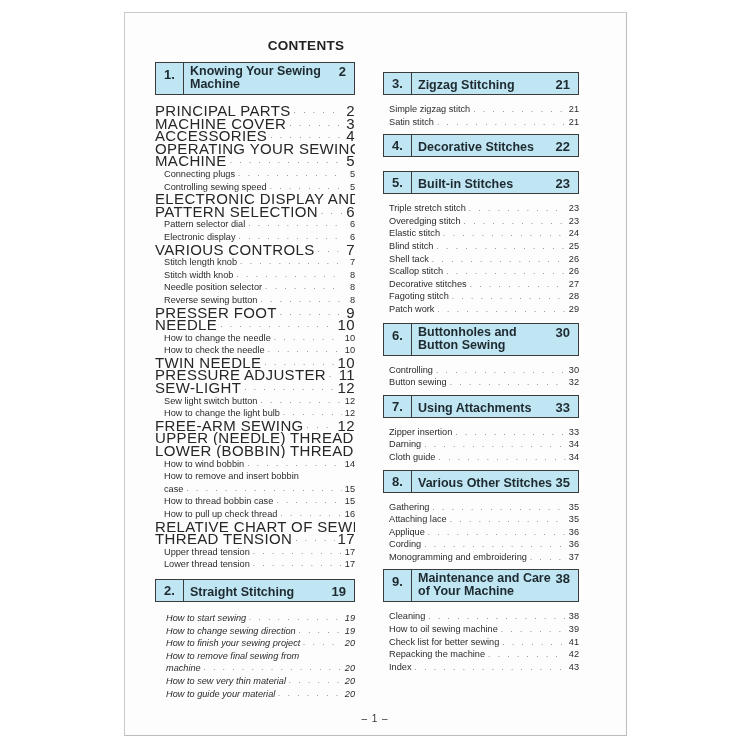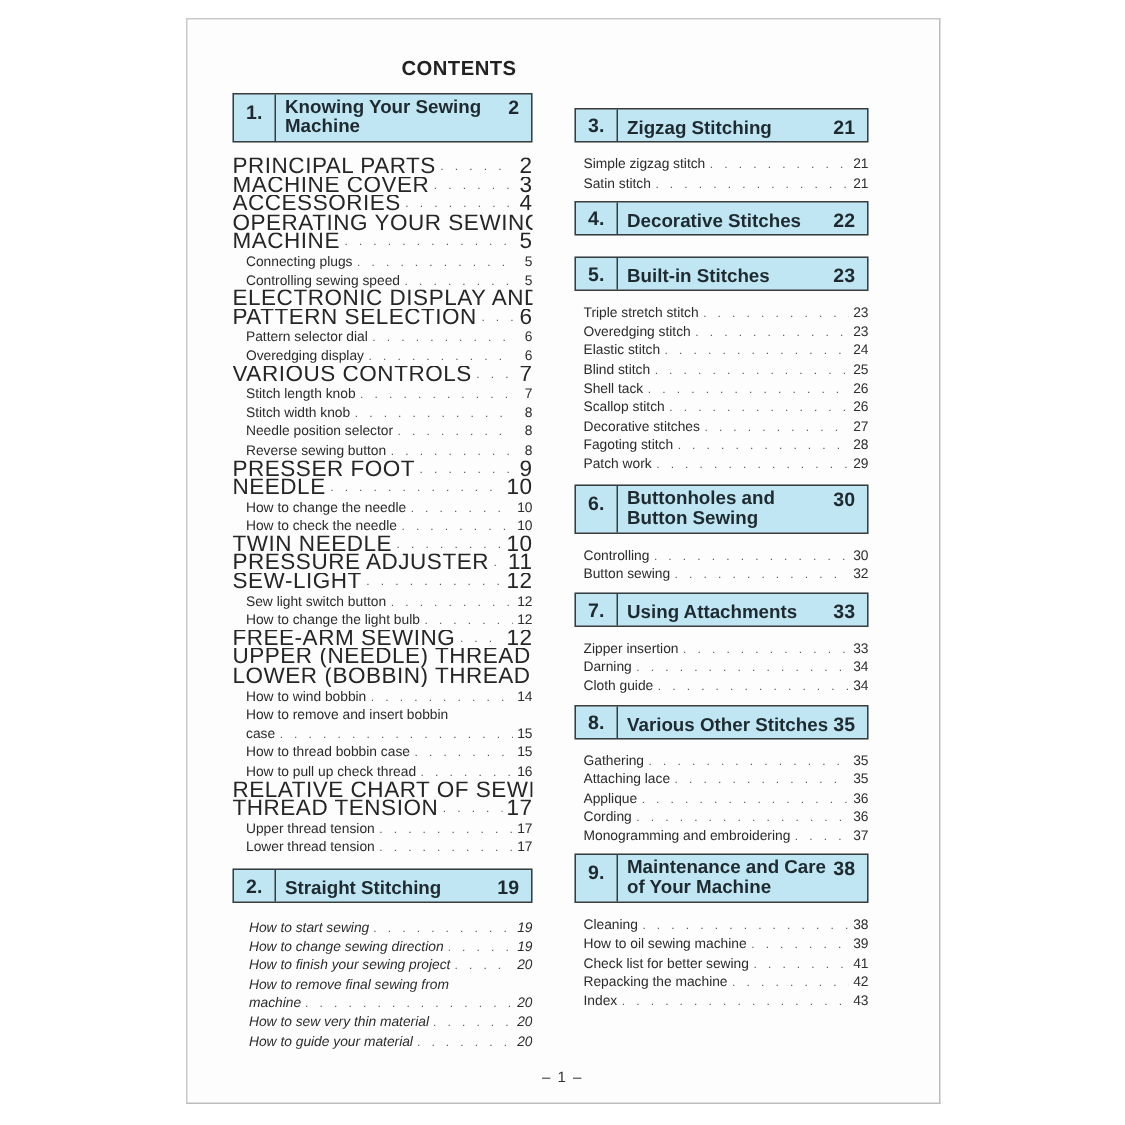--- a/index.html
+++ b/index.html
@@ -35,21 +35,21 @@
     .sec.one-line { height: 23px; }
     .sec.two-line { height: 33px; }
     .sec.two-line .num { align-items: flex-start; padding-top: 4px; }
 
     .entries { list-style: none; margin: 0; padding: 0; }
     .entry {
       display: flex; align-items: baseline; font-size: 9.2px; line-height: 12.6px; height: 12.6px;
       color: #2b2b2b; white-space: nowrap; overflow: hidden;
     }
     .entry.upper { font-size: 15px; letter-spacing: 0.35px; color: #262626; align-items: center; }
-    .entry.sub { padding-left: 9px; }
+    .entry.sub { padding-left: 9px; align-items: center; }
     .entry .txt { flex: none; }
     .entry .dots {
       flex: 1; overflow: hidden; margin: 0 3px; color: #555; letter-spacing: 2.6px; font-size: 8px;
     }
     .entry .dots::before { content: ". . . . . . . . . . . . . . . . . . . . . . . . . . . . . . . . . . . . . . . . . . . . . . . . . . . . . ."; }
     .entry .p { flex: none; text-align: right; min-width: 10px; }
     .entry.cont .dots { visibility: hidden; }
 
     .footer {
       position: absolute; left: 0; width: 750px; top: 713px; text-align: center; font-size: 10px; color: #333;
@@ -120,21 +120,21 @@
           <span class="txt">PATTERN SELECTION</span>
           <span class="dots"></span>
           <span class="p">6</span>
         </li>
         <li class="entry sub">
           <span class="txt">Pattern selector dial</span>
           <span class="dots"></span>
           <span class="p">6</span>
         </li>
         <li class="entry sub">
-          <span class="txt">Overedging display</span>
+          <span class="txt">Electronic display</span>
           <span class="dots"></span>
           <span class="p">6</span>
         </li>
         <li class="entry upper">
           <span class="txt">VARIOUS CONTROLS</span>
           <span class="dots"></span>
           <span class="p">7</span>
         </li>
         <li class="entry sub">
           <span class="txt">Stitch length knob</span>

